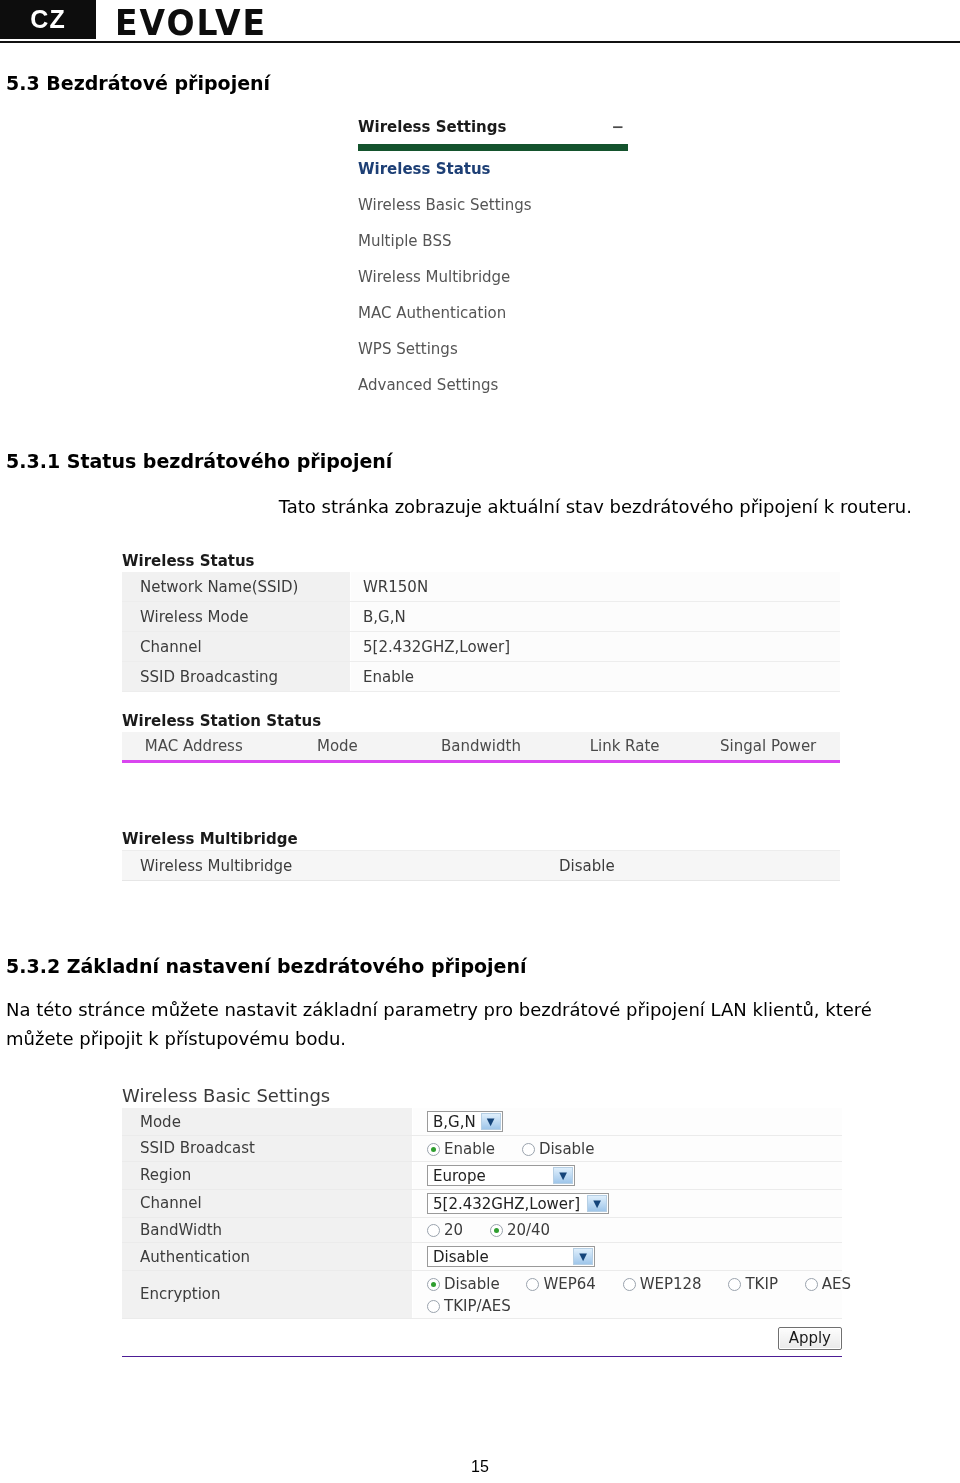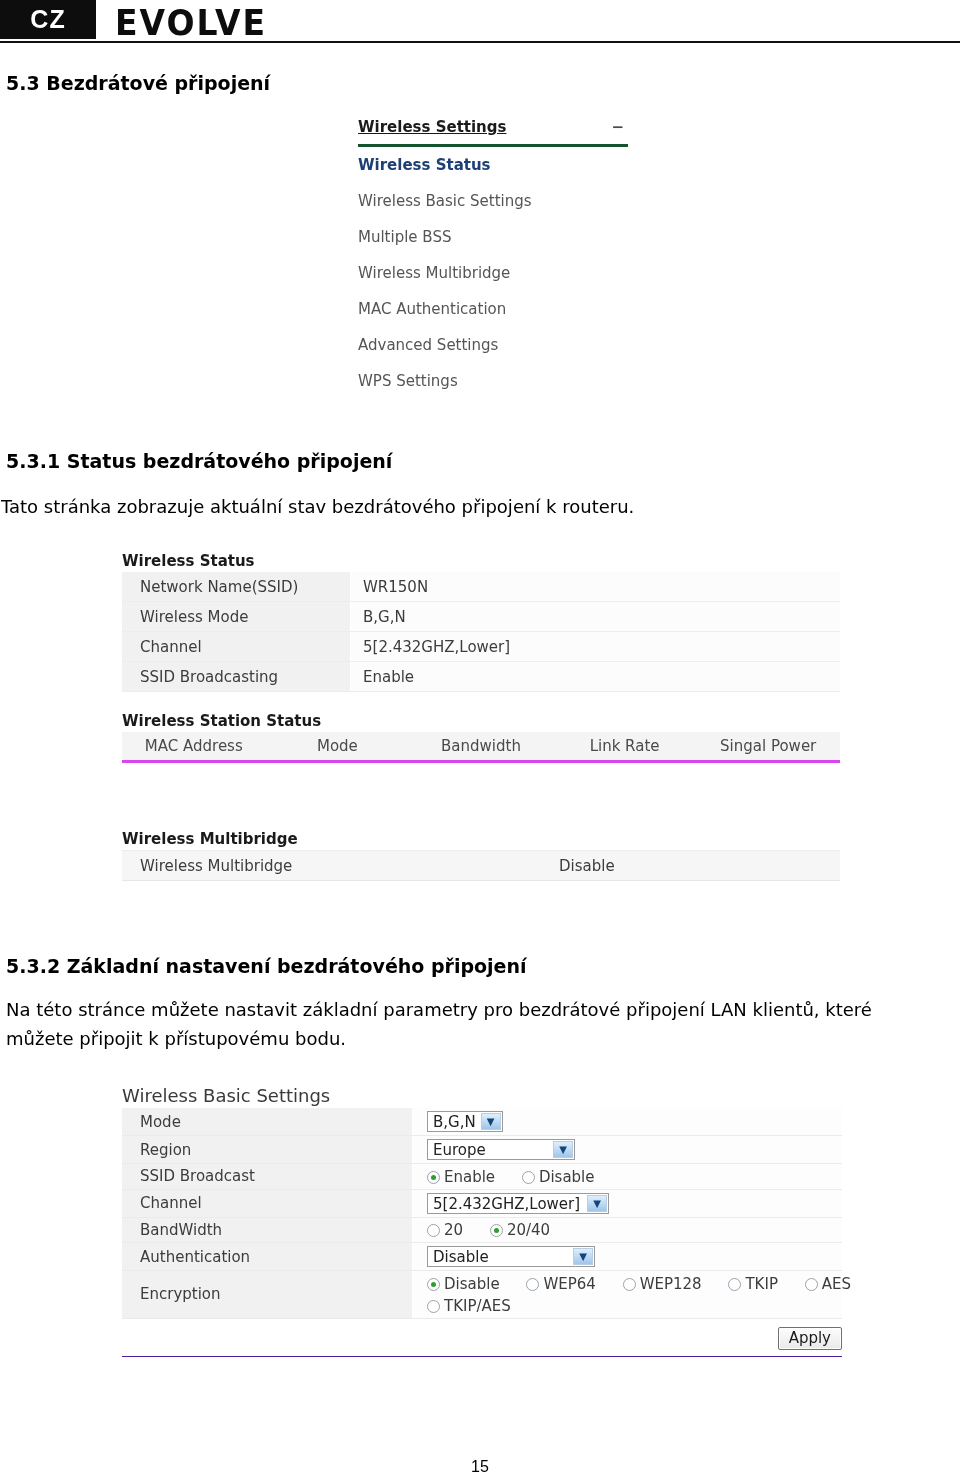--- a/index.html
+++ b/index.html
@@ -70,41 +70,40 @@
   .cz-p {
     position: absolute;
     font-size: 18px;
     color: #000;
     line-height: 29px;
     font-family: "DejaVu Sans", sans-serif;
   }
   #sec-53  { left: 6px;  top: 72px; }
   #sec-531 { left: 6px;  top: 450px; }
   #sec-532 { left: 6px;  top: 955px; }
-  #para-531 { left: 1px; top: 492px; width: 900px; }
+  #para-531 { left: 12px; top: 492px; width: 900px; text-align: right; }
   #para-532 { left: 6px; top: 995px; width: 920px; }
 
   
   .ui-shot {
     position: absolute;
     font-family: "DejaVu Sans", sans-serif;
     color: #3a3a3a;
   }
 
   
   #menu-panel { left: 358px; top: 118px; width: 270px; }
   .menu-head {
     position: relative;
     height: 26px;
     font-size: 15px;
     font-weight: bold;
     color: #1a1a1a;
-    border-bottom: 3px solid #14532d;
-    white-space: nowrap;
-    text-decoration: underline;
+    border-bottom: 7px solid #14532d;
+    white-space: nowrap;
   }
   .menu-head-collapse {
     position: absolute;
     right: 4px; top: 0px;
     font-size: 15px;
     color: #4a4a4a;
   }
   .menu-item {
     height: 36px;
     line-height: 36px;
@@ -333,22 +332,22 @@
 <div class="ui-shot" id="menu-panel">
   <div class="menu-head">
     <span>Wireless Settings</span>
     <span class="menu-head-collapse">−</span>
   </div>
   <div class="menu-item active"><span>Wireless Status</span></div>
   <div class="menu-item"><span>Wireless Basic Settings</span></div>
   <div class="menu-item"><span>Multiple BSS</span></div>
   <div class="menu-item"><span>Wireless Multibridge</span></div>
   <div class="menu-item"><span>MAC Authentication</span></div>
+  <div class="menu-item"><span>WPS Settings</span></div>
   <div class="menu-item"><span>Advanced Settings</span></div>
-  <div class="menu-item"><span>WPS Settings</span></div>
 </div>
 
 <div class="cz-h2" id="sec-531">5.3.1 Status bezdrátového připojení</div>
 <div class="cz-p" id="para-531">Tato stránka zobrazuje aktuální stav bezdrátového připojení k routeru.</div>
 
 <div class="ui-shot" id="ws-block">
   <div class="rt-title">Wireless Status</div>
   <table class="rt">
     <tbody>
         <tr>
@@ -412,35 +411,35 @@
       <td class="ctl">
         <span class="xp-select">
           <span>B,G,N</span>
           <span class="arrow">▼</span>
         </span>
       </td>
     </tr>
 
 
     <tr>
+      <td class="lbl">SSID Broadcast</td>
+      <td class="ctl">
+        <span class="xp-radio-grp">
+          <span class="xp-radio on"><span class="dot"></span><span>Enable</span></span>
+          <span class="xp-radio"><span class="dot"></span><span>Disable</span></span>
+        </span>
+      </td>
+    </tr>
+
+    <tr>
       <td class="lbl">Region</td>
       <td class="ctl">
         <span class="xp-select" style="width:148px;">
           <span>Europe</span>
           <span class="arrow">▼</span>
-        </span>
-      </td>
-    </tr>
-
-    <tr>
-      <td class="lbl">SSID Broadcast</td>
-      <td class="ctl">
-        <span class="xp-radio-grp">
-          <span class="xp-radio on"><span class="dot"></span><span>Enable</span></span>
-          <span class="xp-radio"><span class="dot"></span><span>Disable</span></span>
         </span>
       </td>
     </tr>
 
     <tr>
       <td class="lbl">Channel</td>
       <td class="ctl">
         <span class="xp-select" style="width:182px;">
           <span>5[2.432GHZ,Lower]</span>
           <span class="arrow">▼</span>

